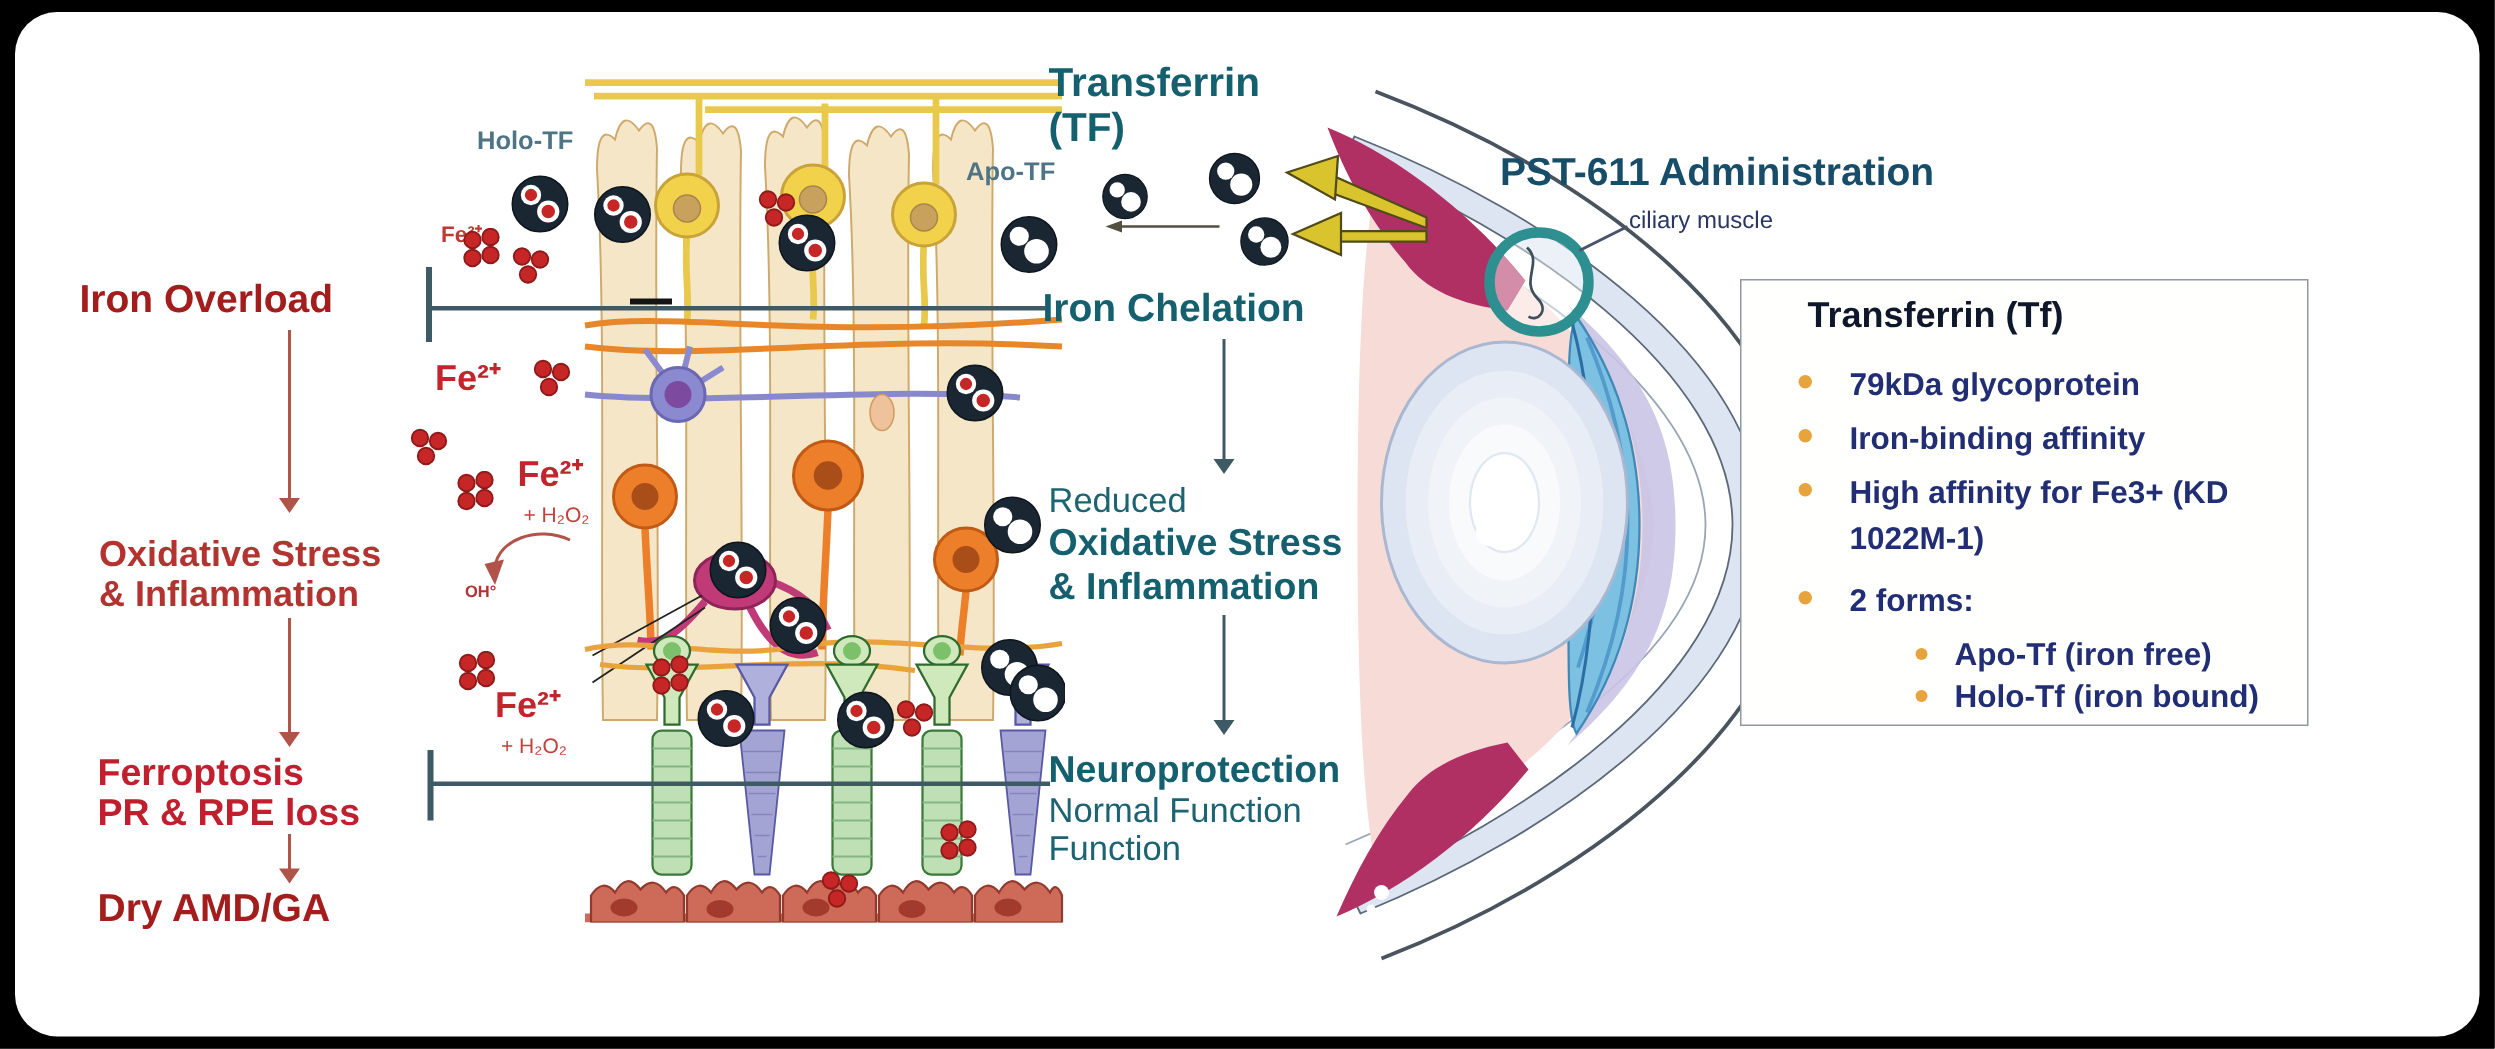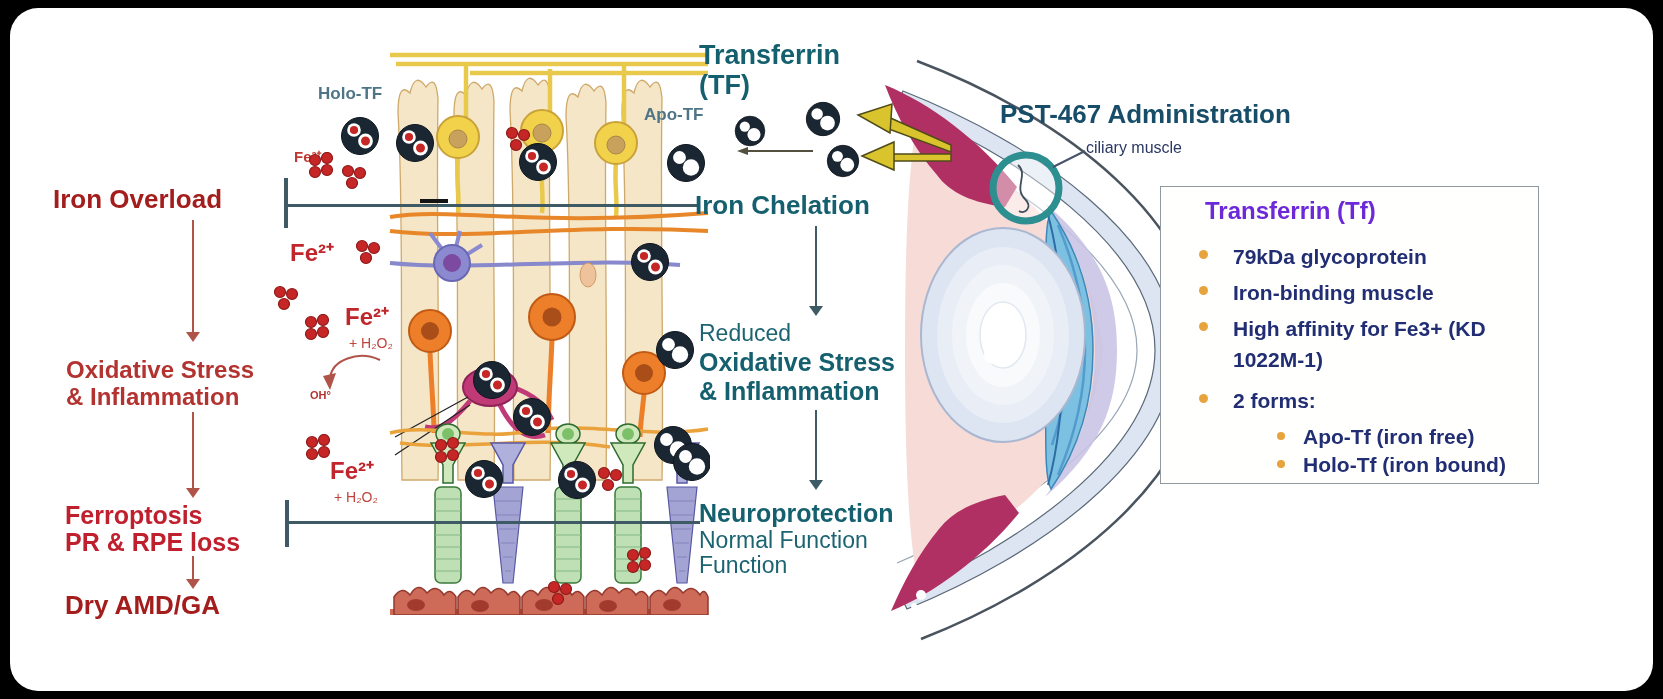--- a/index.html
+++ b/index.html
@@ -28,21 +28,21 @@
   .varrow{position:absolute;width:14px;}
   .varrow i{position:absolute;left:50%;top:0;bottom:8px;width:2.4px;margin-left:-1.2px;background:var(--c);}
   .varrow b{position:absolute;bottom:0;left:50%;margin-left:-7px;width:0;height:0;
             border-left:7px solid transparent;border-right:7px solid transparent;border-top:10px solid var(--c);}
   .hline{position:absolute;height:3px;background:#3e5a64;}
   .vcap{position:absolute;width:3.5px;background:#3e5a64;}
   .dash{position:absolute;height:3.5px;background:#141414;}
   
   #infobox{position:absolute;left:1160px;top:186px;width:377px;height:296px;background:#fffffe;
            border:1.5px solid #9098a0;}
-  #infobox .title{position:absolute;left:44px;top:10px;font-size:24px;font-weight:700;color:#6d28d9;white-space:nowrap;}
+  #infobox .title{position:absolute;left:44px;top:10px;font-size:24px;font-weight:700;color:#0f172a;white-space:nowrap;}
   .brow{position:absolute;left:72px;font-size:21px;font-weight:600;color:#222e74;white-space:nowrap;line-height:31px;}
   .brow::before{content:"";position:absolute;left:-34px;top:9px;width:9px;height:9px;border-radius:50%;background:#e7a33c;}
   .brow.wrap{white-space:normal;width:310px;}
   .srow{position:absolute;left:130px;font-size:21px;font-weight:600;color:#222e74;white-space:nowrap;line-height:28px;margin-left:12px;}
   .srow::before{content:"";position:absolute;left:-26px;top:9px;width:8px;height:8px;border-radius:50%;background:#e7a33c;}
   svg{display:block;}
   .abs{position:absolute;}
 </style>
 </head>
 <body>
@@ -336,25 +336,25 @@
   <div class="t teal-b ctr" style="left:699px;top:349px;width:240px">Oxidative Stress</div>
   <div class="t teal-b ctr" style="left:699px;top:378px;width:240px">&amp; Inflammation</div>
   <div class="varrow" style="--c:#3e5a64;left:809px;top:410px;height:80px">
       <i></i>
       <b></b>
     </div>
   <div class="t teal-b ctr" style="left:699px;top:500px;width:240px">Neuroprotection</div>
   <div class="t teal-n ctr" style="left:699px;top:528px;width:240px">Normal Function</div>
   <div class="t teal-n ctr" style="left:699px;top:553px;width:240px">Function</div>
 
-  <div class="t pst" style="left:1000px;top:101px">PST-467 Administration</div>
+  <div class="t pst" style="left:1000px;top:101px">PST-611 Administration</div>
   <div class="t ciliary" style="left:1086px;top:140px">ciliary muscle</div>
 
   <div id="infobox">
     <div class="title">Transferrin (Tf)</div>
     <div class="brow" style="top:54px">79kDa glycoprotein</div>
-    <div class="brow" style="top:90px">Iron-binding muscle</div>
+    <div class="brow" style="top:90px">Iron-binding affinity</div>
     <div class="brow wrap" style="top:126px">High affinity for Fe3+ (KD 1022M-1)</div>
     <div class="brow" style="top:198px">2 forms:</div>
     <div class="srow" style="top:236px">Apo-Tf (iron free)</div>
     <div class="srow" style="top:264px">Holo-Tf (iron bound)</div>
   </div>
 </div>
 
 </body></html>

